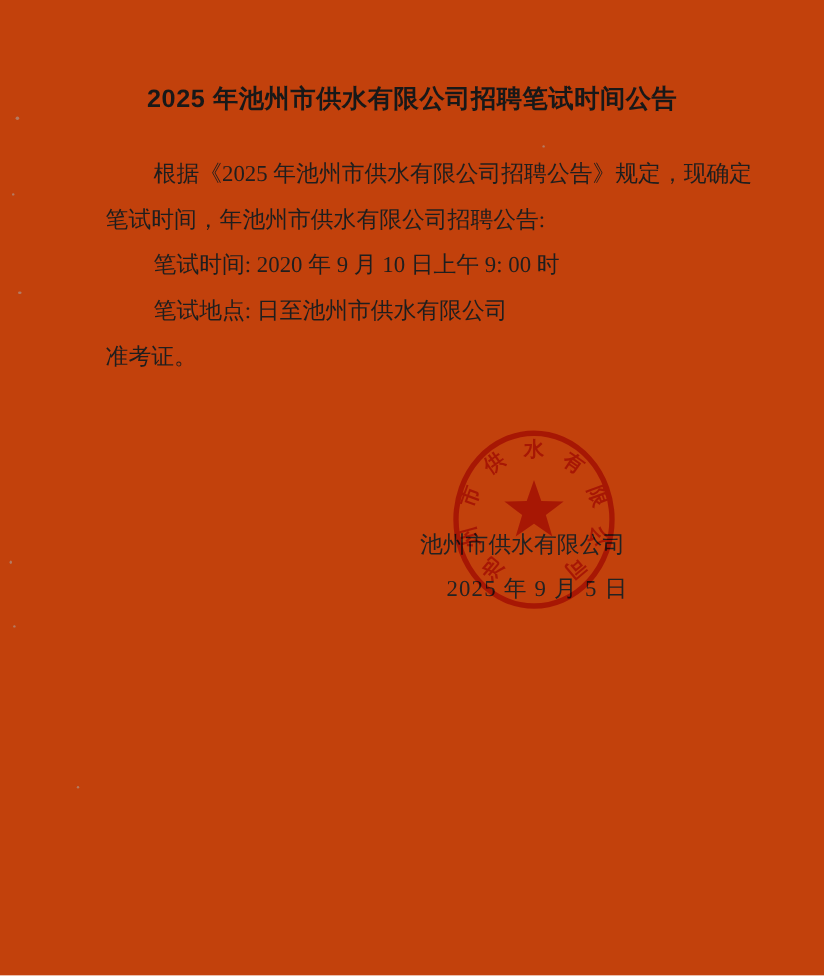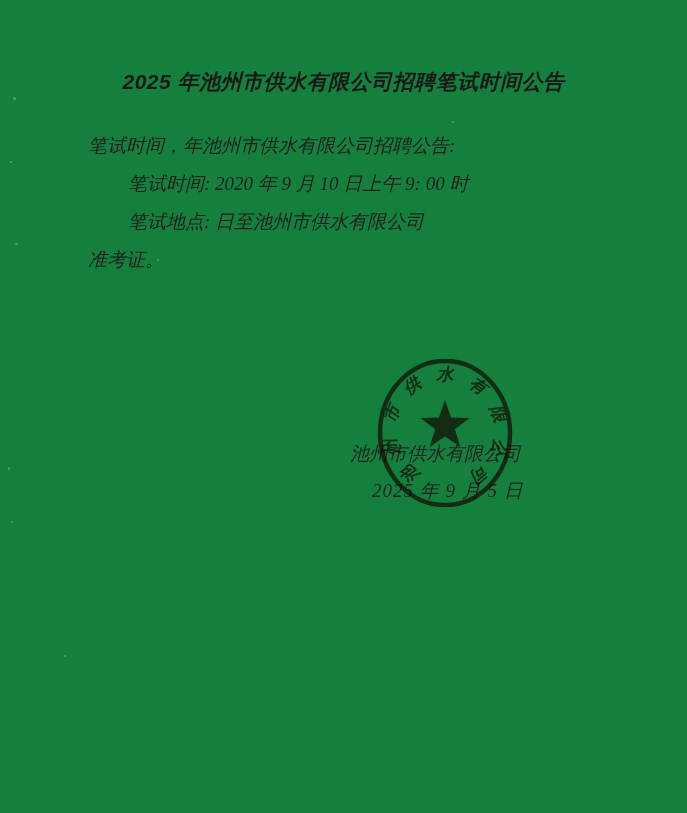--- a/index.html
+++ b/index.html
@@ -4,25 +4,24 @@
 <style>
   html, body {
     margin: 0;
     padding: 0;
     background: #ffffff;
   }
   .page {
     position: relative;
     width: 687px;
     height: 813px;
-    background: #15803d;
+    background: #c2410c;
     overflow: hidden;
     color: #1c1c1c;
     font-family: "Liberation Serif", "DejaVu Serif", serif;
-    font-style: italic;
   }
   .doc-title {
     position: absolute;
     top: 68px;
     left: 0;
     width: 100%;
     text-align: center;
     font-family: "Liberation Sans", "DejaVu Sans", sans-serif;
     font-weight: 700;
     font-size: 21px;
@@ -91,20 +90,21 @@
   .s8 { left: 64px;  top: 655px; width: 2px; height: 2px; }
 </style>
 </head>
 <body>
 
 <div class="page">
 
   <div class="doc-title">2025 年池州市供水有限公司招聘笔试时间公告</div>
 
   <div class="body-lines">
+    <div class="body-line indent">根据《2025 年池州市供水有限公司招聘公告》规定，现确定</div>
     <div class="body-line">笔试时间，年池州市供水有限公司招聘公告:</div>
     <div class="body-line indent">笔试时间: 2020 年 9 月 10 日上午 9: 00 时</div>
     <div class="body-line indent">笔试地点: 日至池州市供水有限公司</div>
     <div class="body-line">准考证。</div>
   </div>
 
   <div class="signature">池州市供水有限公司</div>
 
   <div class="sign-date">2025 年 9 月 5 日</div>
 

